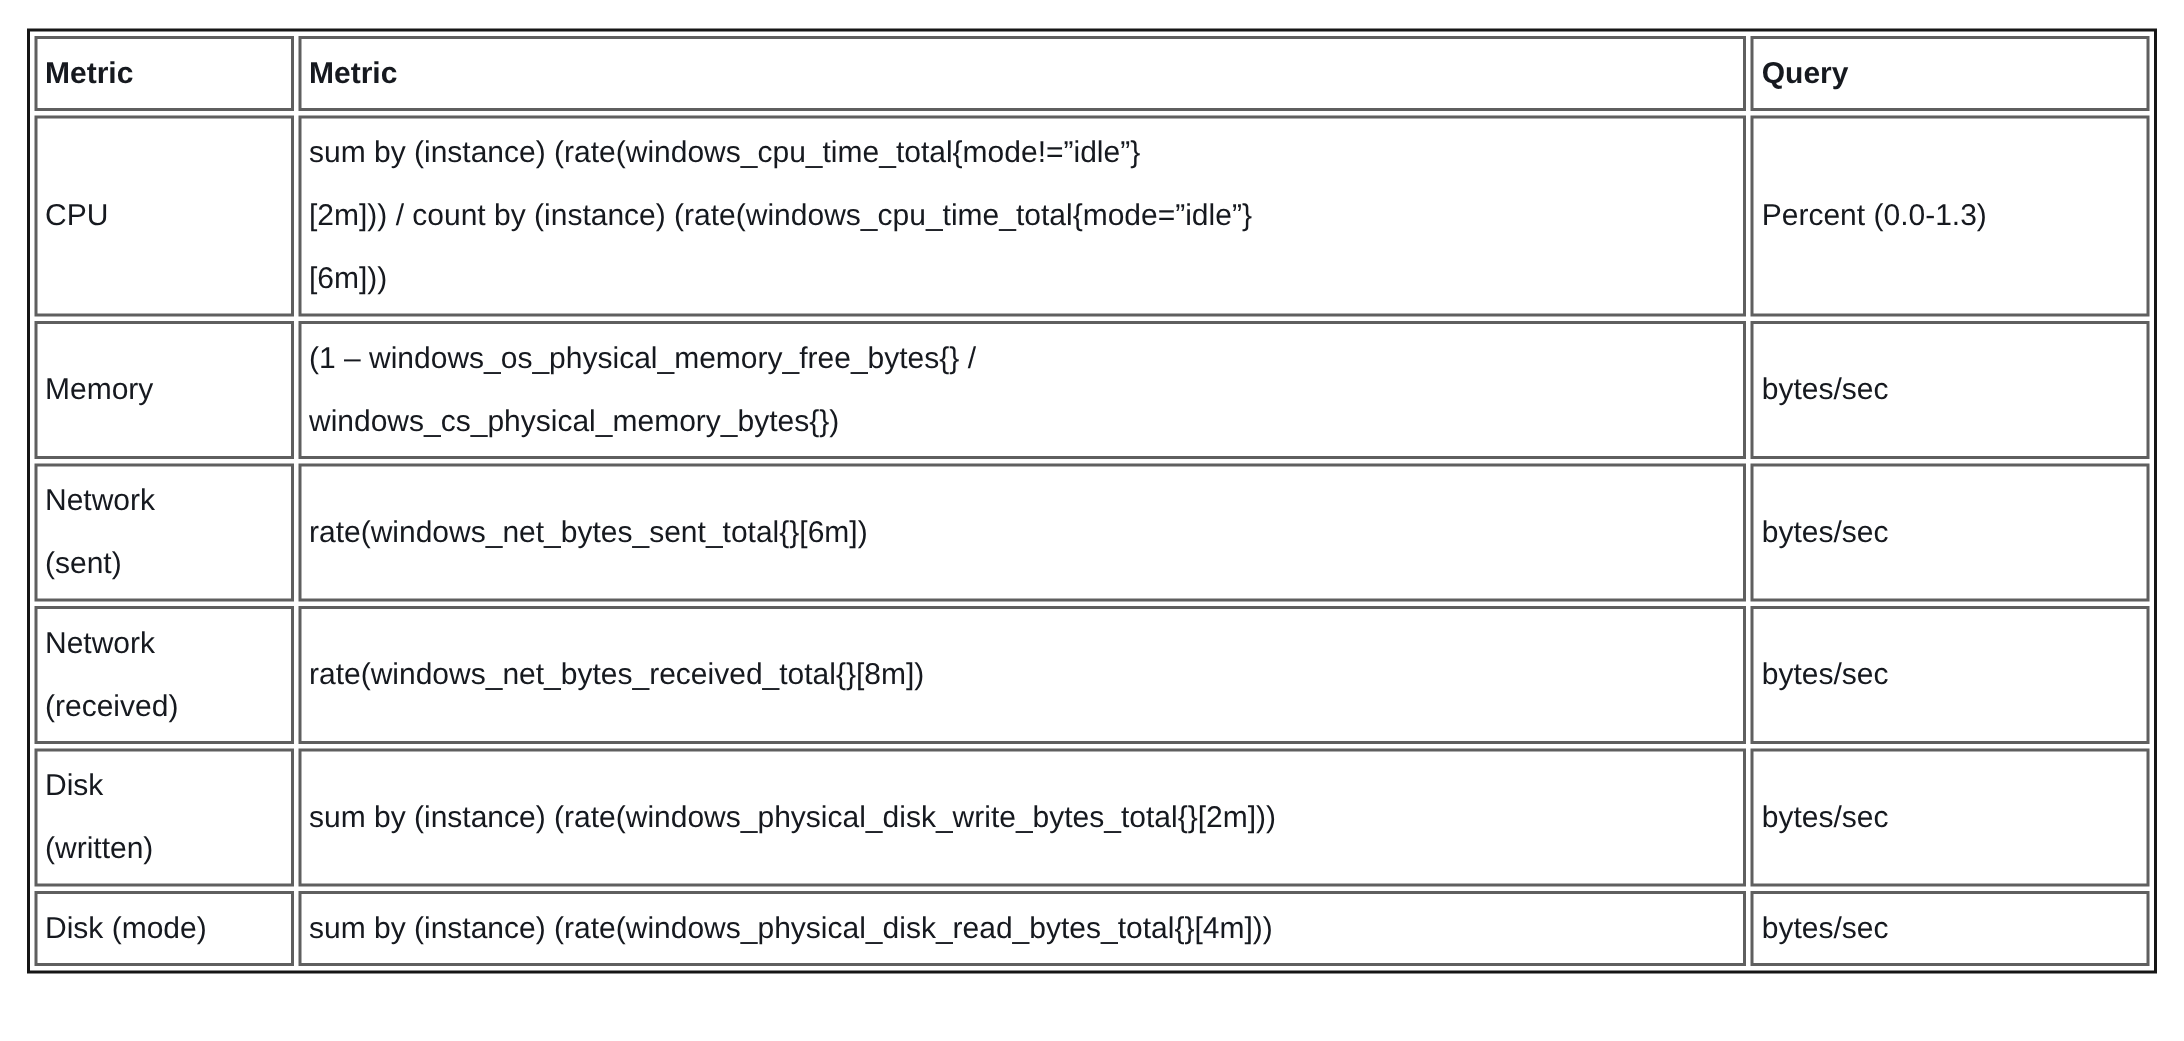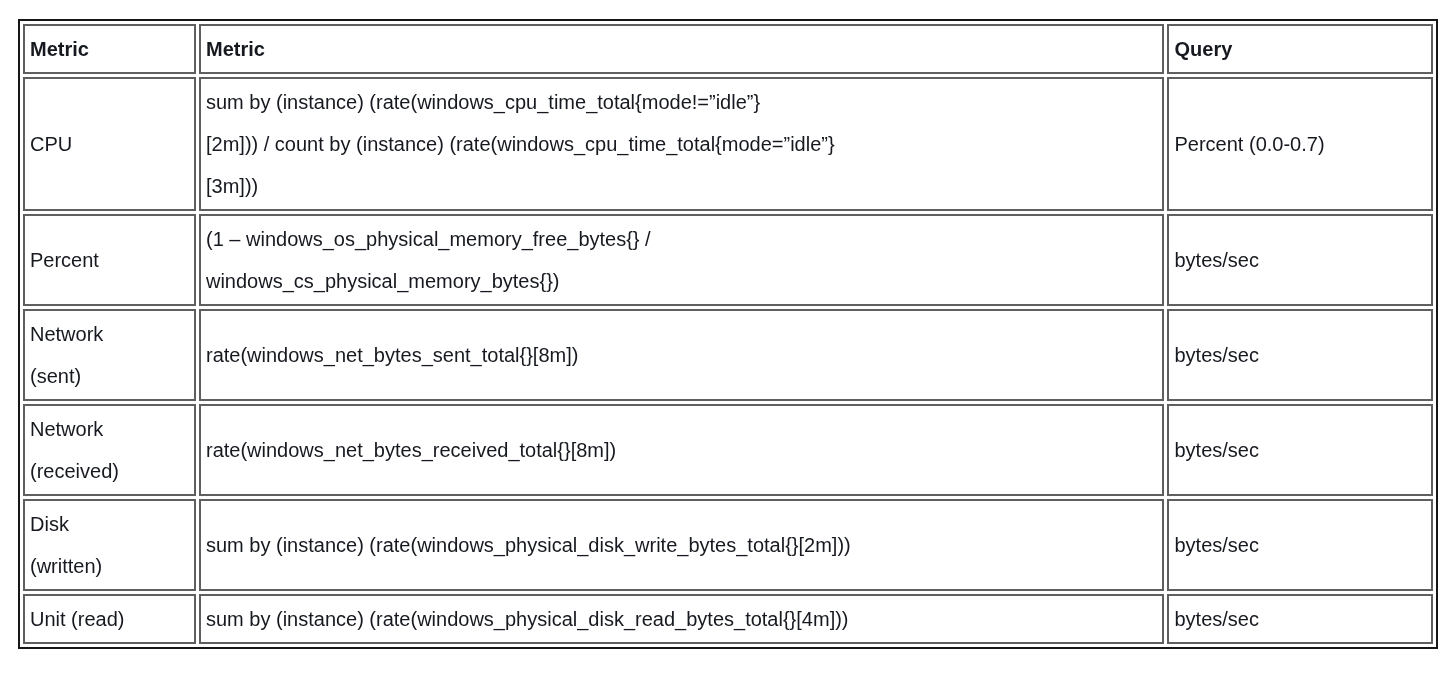--- a/index.html
+++ b/index.html
@@ -58,47 +58,47 @@
         <th>Metric</th>
         <th>Metric</th>
         <th>Query</th>
       </tr>
     </thead>
     <tbody>
       <tr>
         <td>CPU</td>
         <td>sum by (instance) (rate(windows_cpu_time_total{mode!=”idle”}
 [2m])) / count by (instance) (rate(windows_cpu_time_total{mode=”idle”}
-[3m]))</td>
-        <td>Percent (0.0-0.7)</td>
+[6m]))</td>
+        <td>Percent (0.0-1.3)</td>
       </tr>
       <tr>
-        <td>Percent</td>
+        <td>Memory</td>
         <td>(1 – windows_os_physical_memory_free_bytes{} /
 windows_cs_physical_memory_bytes{})</td>
         <td>bytes/sec</td>
       </tr>
       <tr>
         <td>Network
 (sent)</td>
-        <td>rate(windows_net_bytes_sent_total{}[8m])</td>
+        <td>rate(windows_net_bytes_sent_total{}[6m])</td>
         <td>bytes/sec</td>
       </tr>
       <tr>
         <td>Network
 (received)</td>
         <td>rate(windows_net_bytes_received_total{}[8m])</td>
         <td>bytes/sec</td>
       </tr>
       <tr>
         <td>Disk
 (written)</td>
         <td>sum by (instance) (rate(windows_physical_disk_write_bytes_total{}[2m]))</td>
         <td>bytes/sec</td>
       </tr>
       <tr>
-        <td>Unit (read)</td>
+        <td>Disk (mode)</td>
         <td>sum by (instance) (rate(windows_physical_disk_read_bytes_total{}[4m]))</td>
         <td>bytes/sec</td>
       </tr>
     </tbody>
   </table>
 </div>
 
 </body></html>

